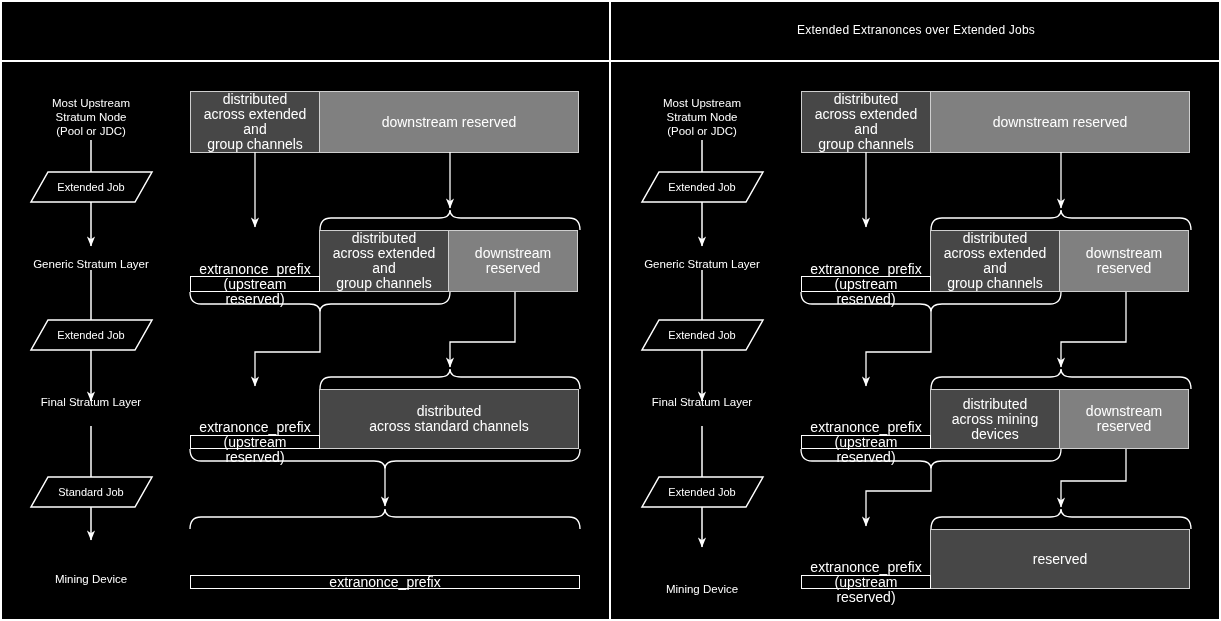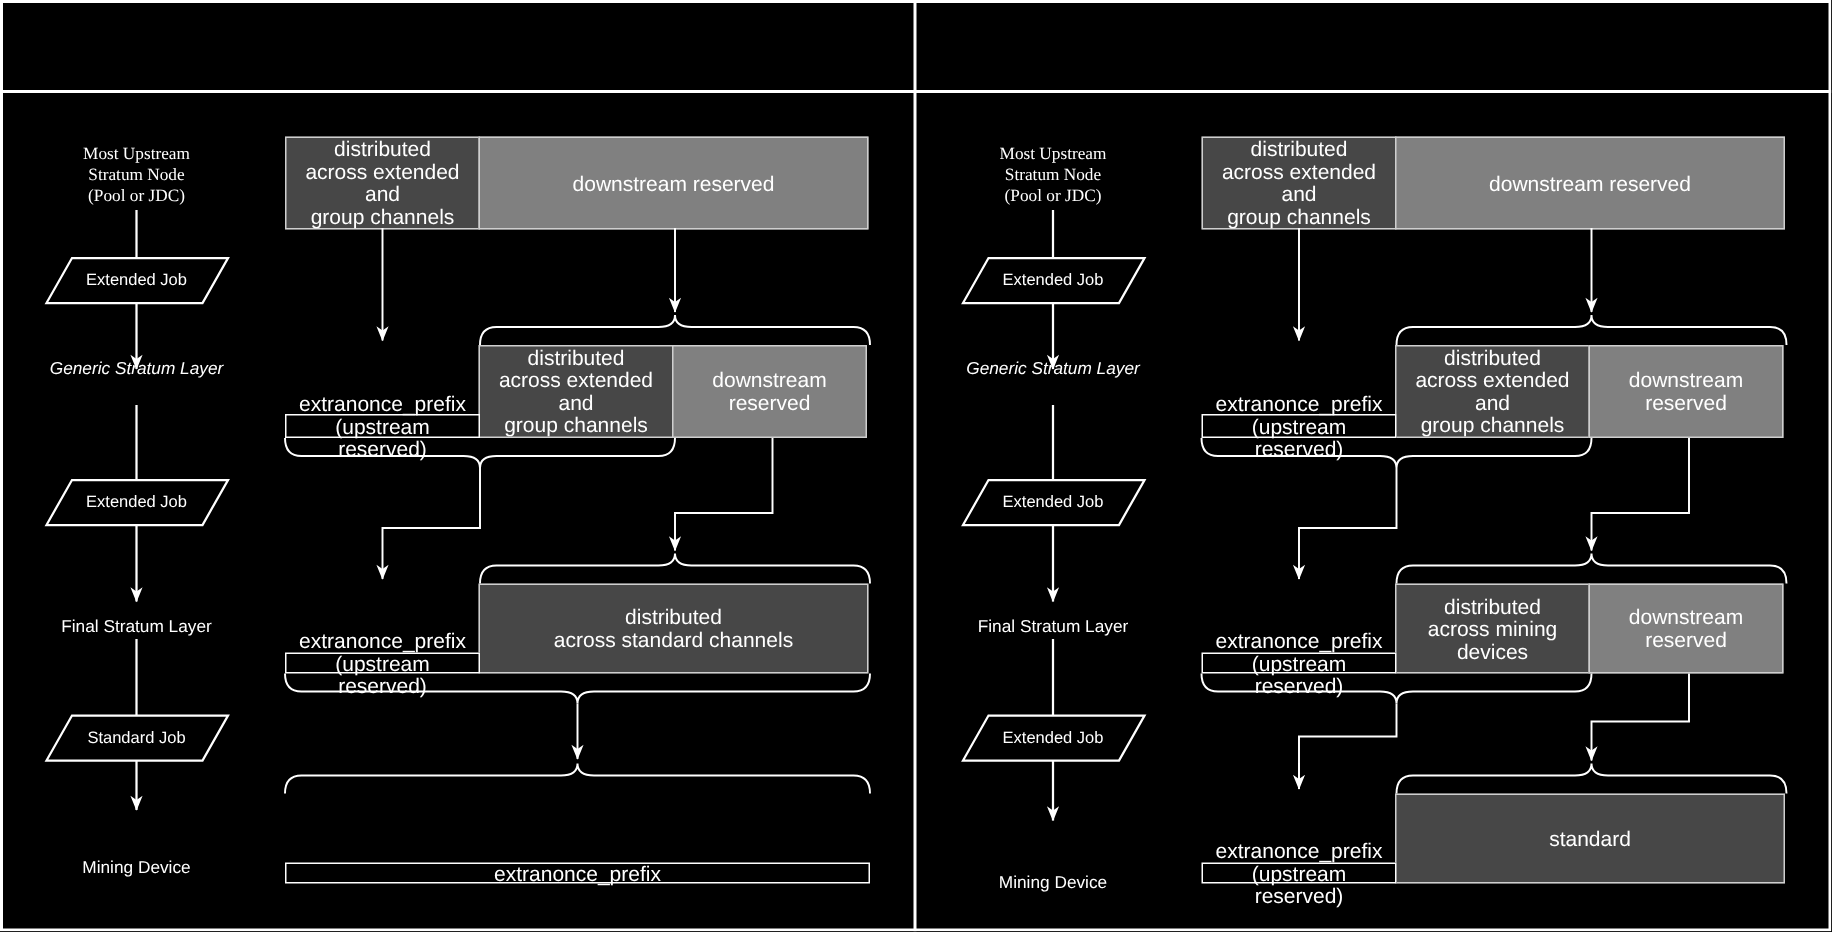--- a/index.html
+++ b/index.html
@@ -23,25 +23,25 @@
   .wires path.colwire{stroke-width:1.5;}
   .wires polygon{fill:#000;stroke:var(--line,#fff);stroke-width:1.5;}
   .col-label{
     position:absolute;left:11px;width:160px;text-align:center;
     font-size:11.5px;line-height:14px;white-space:pre-line;z-index:10;
   }
   .job-label{
     position:absolute;left:16px;width:150px;text-align:center;
     font-size:11px;line-height:16px;z-index:30;
   }
-  .lbl-node{top:96px;font-family:Liberation Serif, serif;}
+  .lbl-node{top:96px;}
   .lbl-job1{top:179px;}
-  .lbl-layer1{top:239px;font-style:italic;}
+  .lbl-layer1{top:257px;}
   .lbl-job2{top:327px;}
-  .lbl-layer2{top:411px;}
+  .lbl-layer2{top:395px;}
   .lbl-job3{top:484px;}
   .lbl-device{top:552px;margin-top:20px;}
   .panel-right .lbl-device{top:562px;}
   .bar{
     position:absolute;left:190px;width:390px;display:flex;z-index:5;
     box-sizing:border-box;
   }
   .bar1{top:91px;height:62px;}
   .bar2{top:230px;height:62px;}
   .bar3{top:389px;height:60px;}
@@ -130,20 +130,21 @@
 (Pool or JDC)</div>
     <div class="job-label lbl-job1">Extended Job</div>
     <div class="col-label lbl-layer1">Generic Stratum Layer</div>
     <div class="job-label lbl-job2">Extended Job</div>
     <div class="col-label lbl-layer2">Final Stratum Layer</div>
     <div class="job-label lbl-job3">Standard Job</div>
     <div class="col-label lbl-device">Mining Device</div>
   </div>
 
   <div class="panel panel-right">
+    <div class="title">Extended Extranonces over Extended Jobs</div>
 
     <div class="bar bar1">
       <div class="sec w1 t-dark">distributed
 across extended and
 group channels</div>
       <div class="sec w2 t-light">downstream reserved</div>
     </div>
     <div class="bar bar2">
       <div class="sec w1 t-black">extranonce_prefix
 (upstream reserved)</div>
@@ -155,21 +156,21 @@
     <div class="bar bar3">
       <div class="sec w1 t-black">extranonce_prefix
 (upstream reserved)</div>
       <div class="sec w1 t-dark">distributed
 across mining devices</div>
       <div class="sec w1 t-light">downstream reserved</div>
     </div>
     <div class="bar bar4">
       <div class="sec w1 t-black">extranonce_prefix
 (upstream reserved)</div>
-      <div class="sec w2 t-dark">standard</div>
+      <div class="sec w2 t-dark">reserved</div>
     </div>
 
     <svg class="wires" viewBox="0 0 610 621">
 
       <polygon points="48,172 152,172 135,202 31,202"></polygon>
       <polygon points="48,320 152,320 135,350 31,350"></polygon>
       <polygon points="48,477 152,477 135,507 31,507"></polygon>
       <path class="colwire" d="M91,140 L91,172"></path>
       <path class="colwire" d="M91,202 L91,246" marker-end="url(#arr)"></path>
       <path class="colwire" d="M91,270 L91,320"></path>

